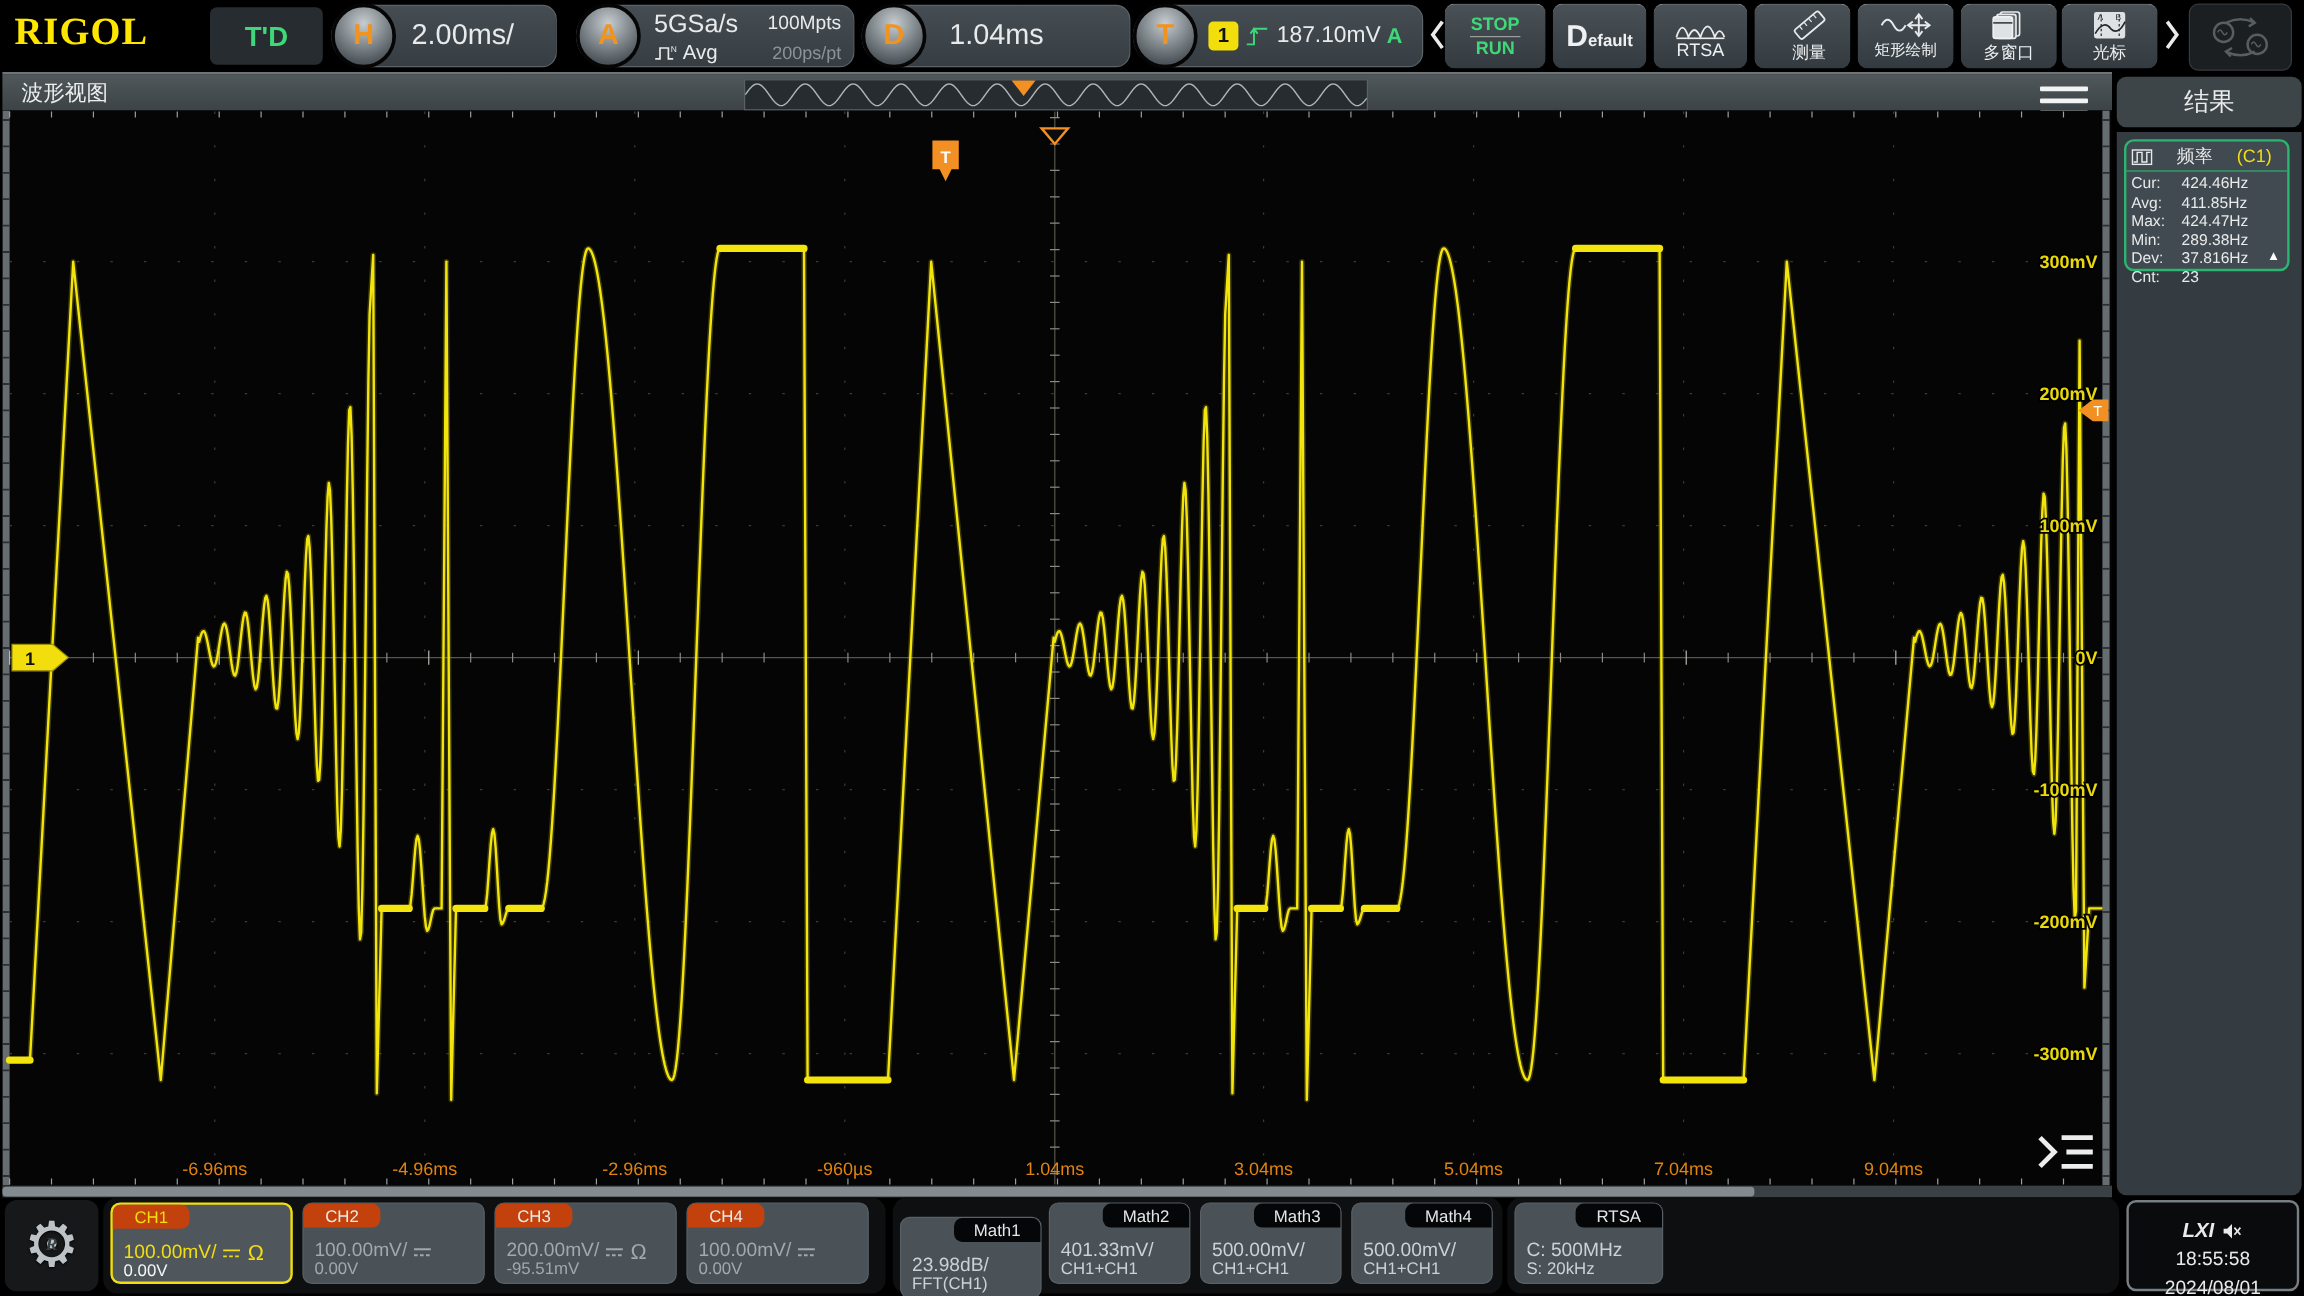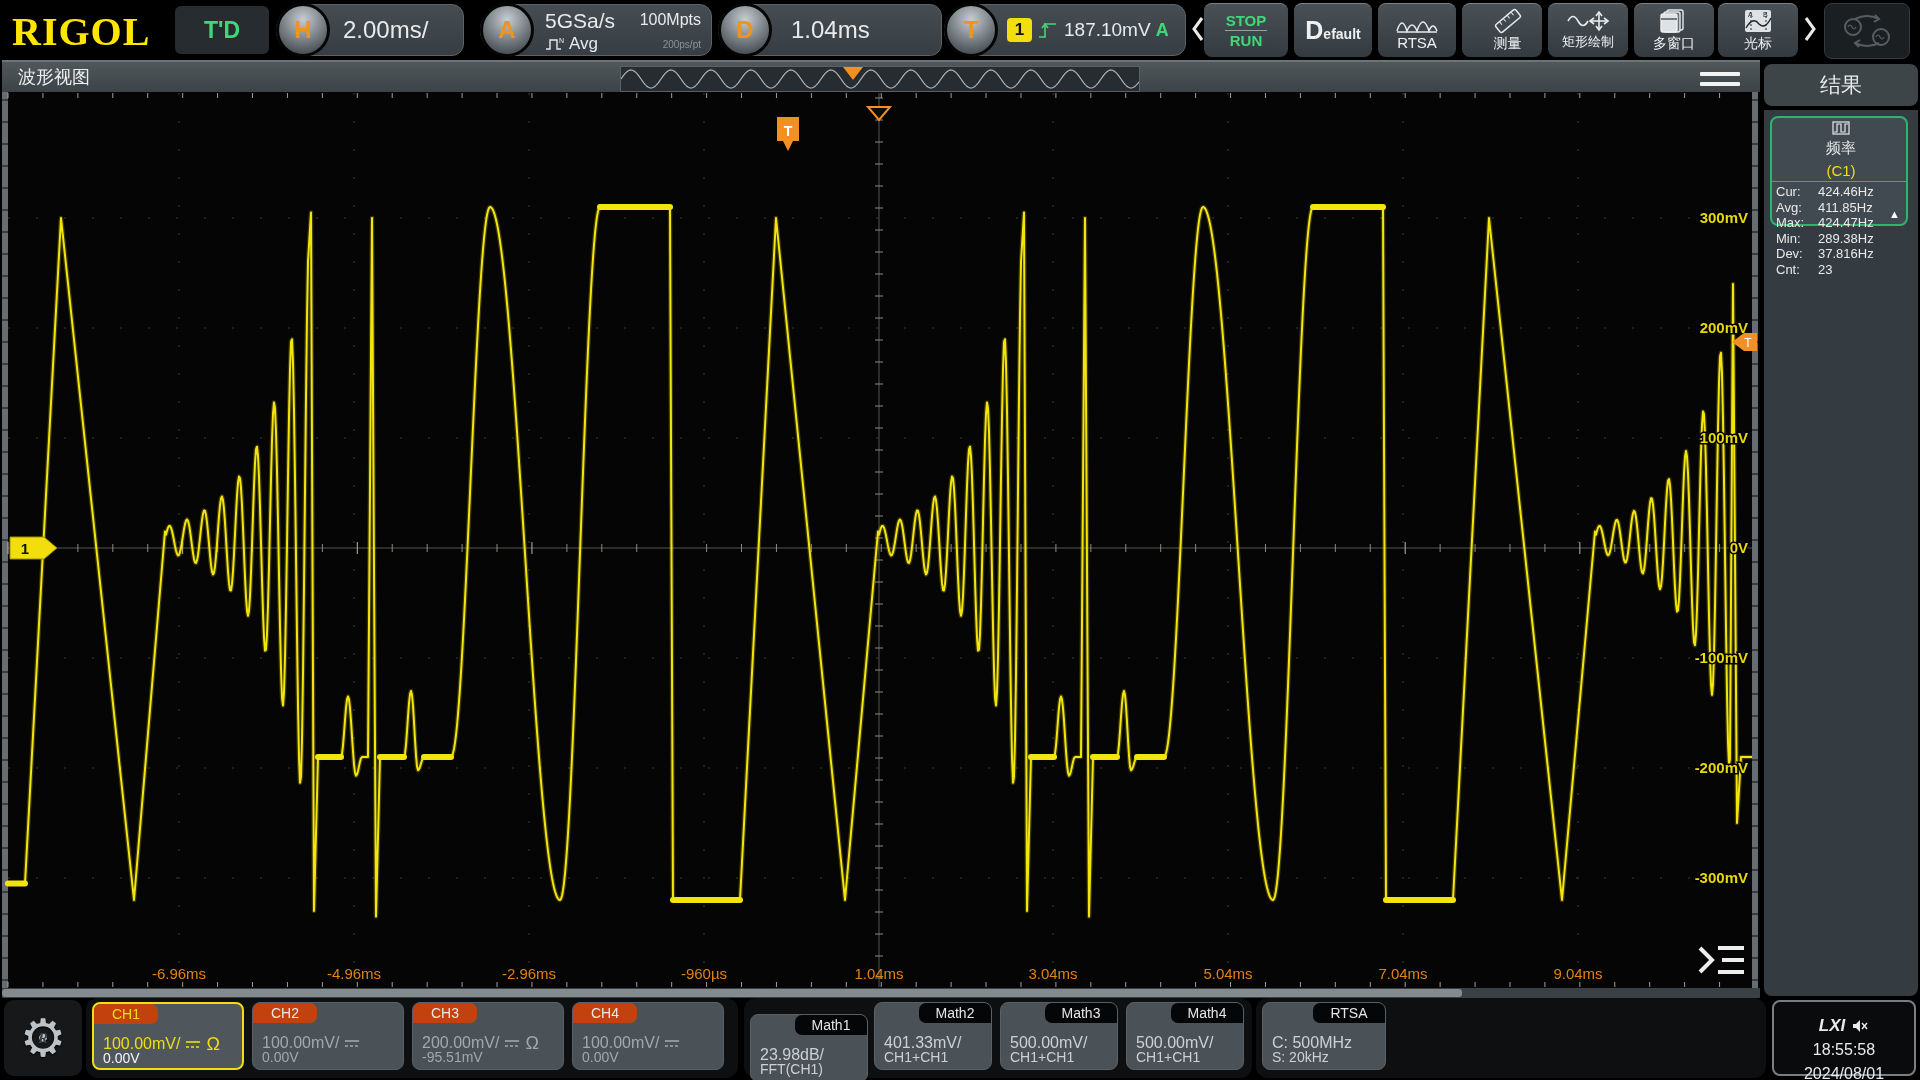--- a/index.html
+++ b/index.html
@@ -1,21 +1,21 @@
 <!DOCTYPE html>
 <html><head>
 <meta charset="utf-8">
 <style>
   html,body{margin:0;padding:0;background:#000;}
   .stage{position:relative;width:1920px;height:1080px;background:#000;overflow:hidden;
          font-family:"Liberation Sans","DejaVu Sans",sans-serif;color:#e8eaeb;}
   .abs{position:absolute;}
   
   .logo{left:12px;top:8px;font-family:"Liberation Serif","DejaVu Serif",serif;
-        font-weight:bold;font-size:40px;color:#ffe600;letter-spacing:1px;}
+        font-weight:bold;font-size:32px;color:#ffe600;letter-spacing:1px;}
   .tdbox{left:175px;top:6px;width:94px;height:48px;background:#262c30;border-radius:6px;
          display:flex;align-items:center;justify-content:center;color:#3fd878;
          font-size:23px;font-weight:bold;}
   .pill{top:4px;height:52px;background:linear-gradient(#454c52,#373e43);
         border:1px solid #5c6368;border-radius:26px 12px 12px 26px;box-sizing:border-box;}
   .knob{top:3px;width:54px;height:54px;border-radius:50%;
         background:radial-gradient(circle at 50% 28%,#c6ccd0,#4d555a 78%);
         border:3px solid #050505;box-sizing:border-box;color:#f0931f;font-weight:bold;
         font-size:24px;display:flex;align-items:center;justify-content:center;z-index:3;}
   .pillcontent{position:absolute;top:0;height:100%;display:flex;align-items:center;}
@@ -39,22 +39,22 @@
           justify-content:space-between;cursor:pointer;}
   .burger div{height:4px;background:#f2f4f4;border-radius:1px;}
   .scrollbar{left:2px;top:988px;width:1758px;height:10px;background:#3a4144;}
   .scrollthumb{position:absolute;left:0;top:1px;height:8px;width:1460px;background:#848b8f;border-radius:3px;}
   
   .resheader{left:1764px;top:64px;width:154px;height:42px;background:#3e4549;border-radius:8px;
              display:flex;align-items:center;justify-content:center;font-size:21px;}
   .resbody{left:1764px;top:110px;width:154px;height:886px;background:#343c41;border-radius:0 0 8px 8px;}
   .meascard{position:absolute;left:6px;top:6px;width:138px;height:110px;background:#414a50;
             border:2px solid #2cb56f;border-radius:8px;box-sizing:border-box;font-size:13px;}
-  .meastab{display:flex;align-items:center;gap:4px;padding:3px 0 2px 4px;font-size:15px;
-           border-bottom:1px solid #2cb56f;flex-direction:column;}
+  .meastab{display:flex;align-items:center;gap:20px;padding:3px 0 2px 4px;font-size:15px;
+           border-bottom:1px solid #2cb56f;}
   .measrows{padding:2px 4px;}
   .measrow{display:flex;height:15.5px;line-height:15.5px;}
   .measrow .k{width:42px;}
   .meastri{position:absolute;right:6px;bottom:4px;color:#fff;font-size:11px;}
   
   .footer{left:0;top:998px;width:1920px;height:82px;background:#000;}
   .gearbox{position:absolute;left:4px;top:2px;width:78px;height:76px;background:#16181a;
            border-radius:10px;display:flex;align-items:center;justify-content:center;}
   .group{position:absolute;top:0;height:80px;background:#0d0f10;border-radius:12px;}
   .chbox,.mathbox{position:absolute;top:4px;height:68px;background:#4a5257;border-radius:8px;
@@ -91,21 +91,21 @@
   <div class="abs pill" style="left:480px;width:232px;">
     <div class="pillcontent" style="left:64px;top:5px;height:22px;font-size:21px;">5GSa/s</div>
     <div class="pillcontent" style="left:64px;top:29px;height:20px;font-size:17px;gap:4px;">
       <svg width="20" height="14" viewBox="0 0 20 14">
         <polyline points="1,12 5,12 5,3 12,3 12,12 16,12" fill="none" stroke="#e8eaeb" stroke-width="1.4"></polyline>
         <text x="14" y="6" font-size="7" fill="#e8eaeb">N</text>
       </svg>
       <span>Avg</span>
     </div>
     <div class="pillcontent" style="right:10px;top:5px;height:20px;font-size:16px;">100Mpts</div>
-    <div class="pillcontent" style="right:10px;top:29px;height:20px;font-size:10px;color:#8d9397;text-align:right;">200ps/pt</div>
+    <div class="pillcontent" style="right:10px;top:29px;height:20px;font-size:15px;color:#8d9397;text-align:right;">200ps/pt</div>
   </div>
   <div class="abs knob" style="left:480px;">A</div>
 
   <div class="abs pill" style="left:718px;width:224px;">
     <div class="pillcontent" style="left:72px;font-size:24px;">1.04ms</div>
   </div>
   <div class="abs knob" style="left:718px;">D</div>
 
   <div class="abs pill" style="left:944px;width:242px;">
     <div class="pillcontent" style="left:62px;gap:5px;">

